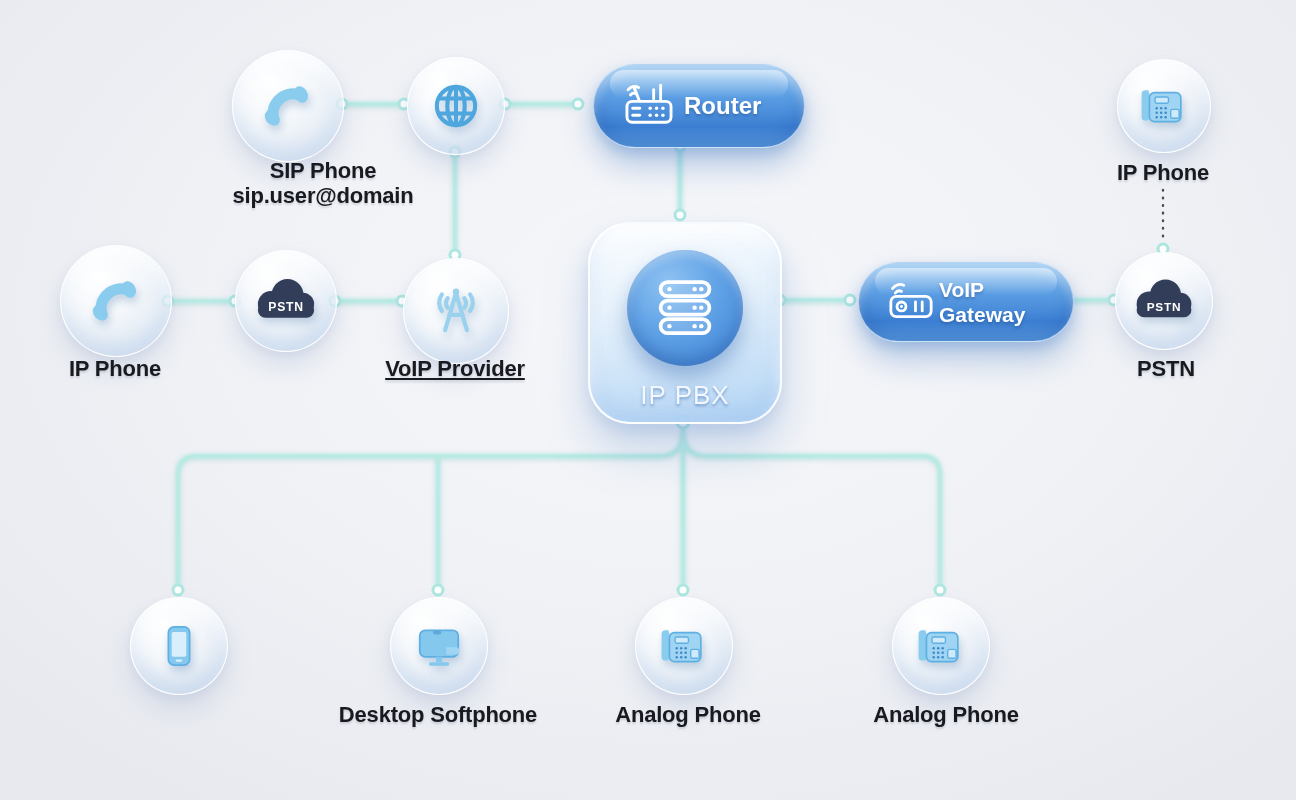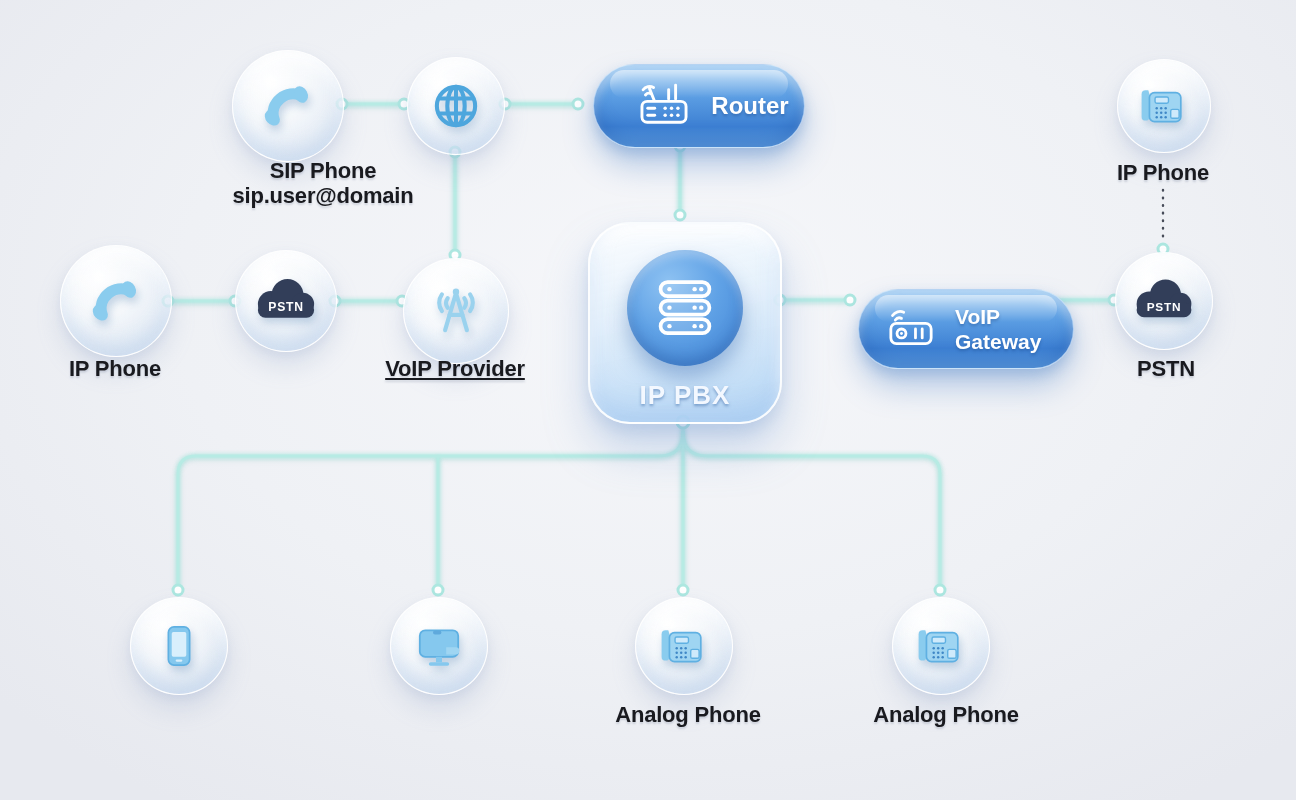--- a/index.html
+++ b/index.html
@@ -63,21 +63,21 @@
       inset 0 10px 14px rgba(255,255,255,.85);
     display:flex;flex-direction:column;align-items:center;
   }
   .pbx-circle{
     margin-top:26px;width:116px;height:116px;border-radius:50%;
     background:radial-gradient(circle at 36% 28%, #8ec2f2 0%, #60a2e6 45%, #3e81d4 100%);
     box-shadow:0 12px 20px rgba(55,105,175,.4), inset 0 -8px 14px rgba(25,70,140,.3), inset 0 6px 8px rgba(255,255,255,.35);
     display:flex;align-items:center;justify-content:center;
   }
   .pbx-label{
-    margin-top:14px;font-size:26px;font-weight:700;letter-spacing:1px;color:#f3f8ff;
+    margin-top:14px;font-size:26px;font-weight:400;letter-spacing:1px;color:#f3f8ff;
     text-shadow:0 2px 3px rgba(50,95,160,.5);
   }
 
   
   .lbl{
     position:absolute;z-index:3;transform:translateX(-50%);
     font-size:22px;font-weight:700;color:#191a1f;letter-spacing:-.2px;
     white-space:nowrap;text-align:center;line-height:25px;
     text-shadow:0 2px 2px rgba(125,135,160,.3);
   }
@@ -148,21 +148,21 @@
       <g fill="none" stroke="#4da6dd" stroke-width="7">
         <circle cx="50" cy="50" r="33"></circle>
         <ellipse cx="50" cy="50" rx="15" ry="33"></ellipse>
         <line x1="50" y1="17" x2="50" y2="83"></line>
         <line x1="20" y1="37" x2="80" y2="37"></line>
         <line x1="20" y1="63" x2="80" y2="63"></line>
       </g>
     </svg>
   </div>
 
-  <div class="pill" style="left:593px;top:64px;width:184px;height:82px;padding-left:26px;gap:18px;justify-content:center;">
+  <div class="pill" style="left:593px;top:64px;width:184px;height:82px;padding-left:26px;gap:6px;">
     <svg width="58" height="58" viewBox="0 0 100 100">
       <g fill="none" stroke="#ffffff" stroke-width="5" stroke-linecap="round">
         <line x1="33" y1="40" x2="25" y2="20"></line>
         <path d="M14,22 a14,14 0 0 1 18,-4"></path>
         <path d="M18,31 a8,8 0 0 1 10,-2"></path>
         <line x1="58" y1="22" x2="58" y2="38"></line>
         <line x1="70" y1="14" x2="70" y2="38"></line>
         <rect x="12" y="42" width="76" height="36" rx="9"></rect>
         <line x1="22" y1="54" x2="34" y2="54"></line>
         <line x1="22" y1="66" x2="34" y2="66"></line>
@@ -257,21 +257,21 @@
             <circle cx="72" cy="49.5" r="3"></circle>
           <circle cx="29" cy="74.5" r="3"></circle>
             <circle cx="63" cy="74.5" r="3"></circle>
             <circle cx="72" cy="74.5" r="3"></circle>
         </g>
       </svg>
     </div>
     <div class="pbx-label">IP PBX</div>
   </div>
 
-  <div class="pill" style="left:858px;top:262px;width:190px;height:78px;padding-left:24px;gap:16px;margin-top:27px;">
+  <div class="pill" style="left:858px;top:262px;width:190px;height:78px;padding-left:24px;">
     <svg width="56" height="56" viewBox="0 0 100 100">
       <g fill="none" stroke="#ffffff" stroke-width="5" stroke-linecap="round">
         <path d="M17,26 a16,16 0 0 1 20,-6"></path>
         <path d="M22,34 a9,9 0 0 1 11,-3"></path>
         <rect x="14" y="40" width="72" height="36" rx="10"></rect>
         <circle cx="33" cy="58" r="8"></circle>
         <line x1="58" y1="50" x2="58" y2="66"></line>
         <line x1="70" y1="50" x2="70" y2="66"></line>
       </g>
       <circle cx="33" cy="58" r="2.6" fill="#ffffff"></circle>
@@ -305,20 +305,21 @@
 
   <div class="bubble" style="left:390px;top:597px;width:96px;height:96px;">
     <svg width="60" height="60" viewBox="0 0 100 100">
       <rect x="18" y="24" width="64" height="44" rx="9" fill="#85c8ee" stroke="#5fb0e2" stroke-width="3"></rect>
       <rect x="40" y="24" width="14" height="7" rx="3.5" fill="#5fa9dc"></rect>
       <path d="M62,52 h16 a6,6 0 0 1 0,12 h-16 z" fill="#9fd5f2"></path>
       <rect x="45" y="68" width="10" height="9" fill="#85c8ee"></rect>
       <rect x="33" y="77" width="34" height="6" rx="3" fill="#85c8ee"></rect>
     </svg>
   </div>
+  <div class="lbl" style="left:438px;top:702px;">Desktop Softphone</div>
 
   <div class="bubble" style="left:635px;top:597px;width:96px;height:96px;">
     <svg width="56" height="56" viewBox="0 0 100 100">
       <path d="M22,22 h-5 a7,7 0 0 0 -7,7 v40 a7,7 0 0 0 14,0 v-40" fill="#8accee"></path>
       <rect x="24" y="26" width="56" height="52" rx="9" fill="#9fd5f2"></rect>
       <rect x="24" y="26" width="56" height="52" rx="9" fill="none" stroke="#5fb0e2" stroke-width="3"></rect>
       <rect x="34" y="34" width="24" height="11" rx="3" fill="#cfeafb" stroke="#5fb0e2" stroke-width="2.5"></rect>
       <g fill="#3f87c6">
         <circle cx="37" cy="54" r="2.2"></circle>
           <circle cx="45" cy="54" r="2.2"></circle>

